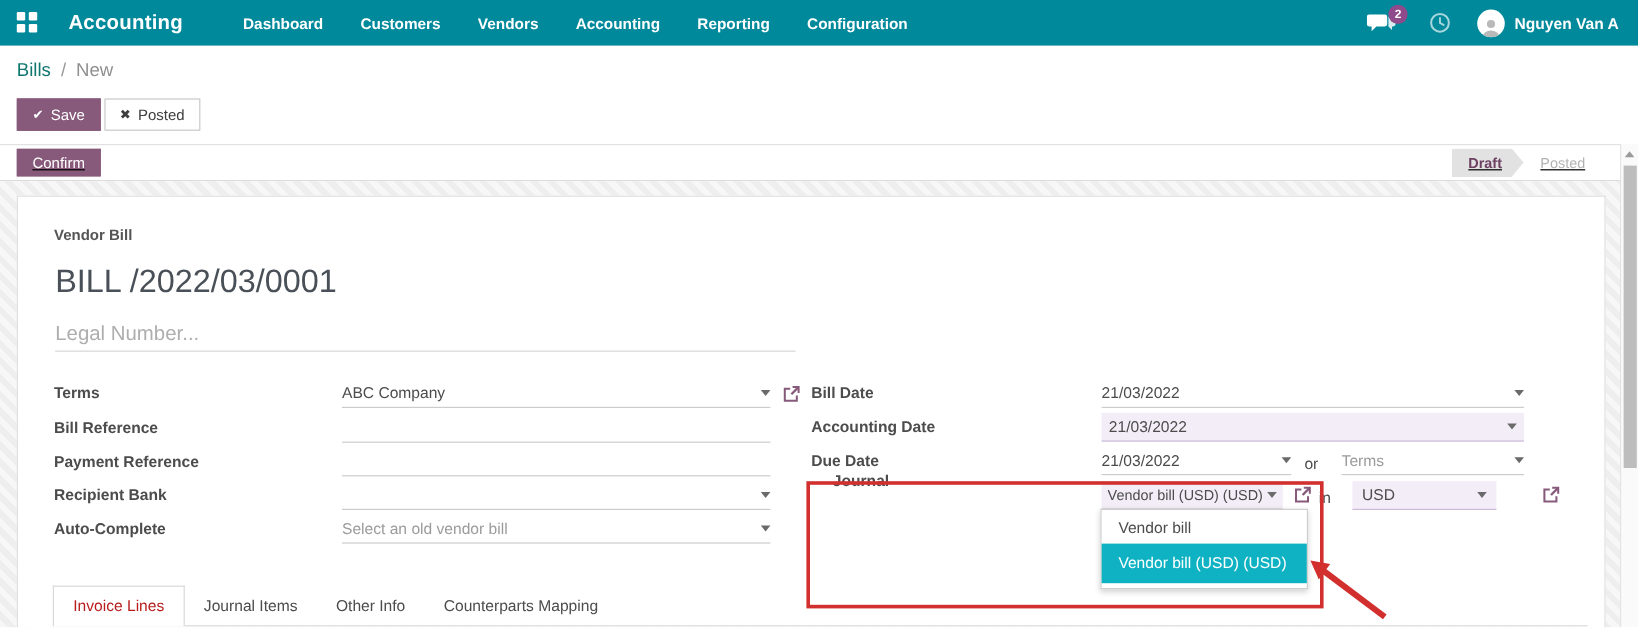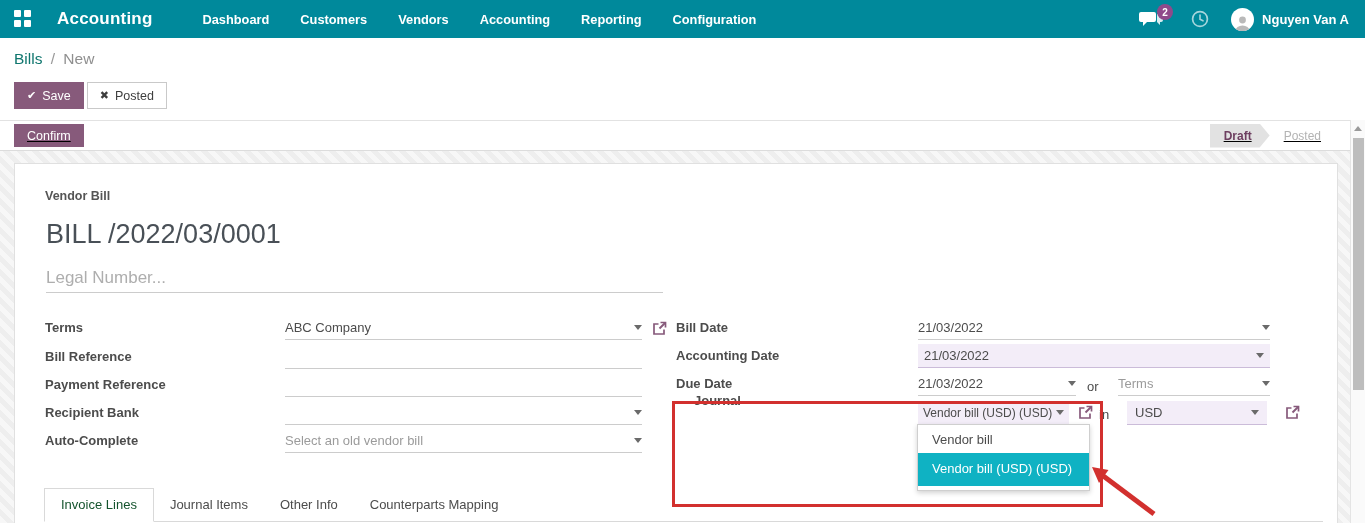--- a/index.html
+++ b/index.html
@@ -87,21 +87,21 @@
   
   .red-box { position:absolute; left:672px; top:401px; width:431px; height:106px;
              border:3px solid #d2302e; z-index:8; pointer-events:none; }
   .red-arrow { position:absolute; left:1080px; top:458px; z-index:9; pointer-events:none; }
 
   
   .tab-bar { position:absolute; left:44px; top:489px; width:1279px; height:33px;
              border-bottom:1px solid #d9d9d9; display:flex; align-items:flex-end; }
   .tab { font-size:13px; color:#4c4c4c; padding:8px 16px 9px; cursor:pointer; margin-bottom:0; }
   .tab.active { background:#fff; border:1px solid #d9d9d9; border-bottom:1px solid #fff;
-                margin-bottom:-1px; color:#14532d; }
+                margin-bottom:-1px; color:#b91c1c; }
 
   
   .scrollbar { position:absolute; right:0; top:120px; width:15px; height:403px; background:#fafafa;
                border-left:1px solid #e4e4e4; z-index:10; }
   .sb-up { height:16px; display:flex; align-items:center; justify-content:center; cursor:pointer; }
   .sb-up span { width:0; height:0; border-left:4px solid transparent; border-right:4px solid transparent;
                 border-bottom:5px solid #9a9a9a; }
   .sb-thumb { position:absolute; left:2px; top:18px; width:11px; height:252px; background:#bdbdbd; cursor:pointer; }
 </style>
 </head>
@@ -243,21 +243,21 @@
   <div class="f-line sel-lav" style="left:918px; top:401px; width:151px; border-bottom:1px solid #4f4f4f; padding:0 5px; font-size:12px;">
     <span class="f-text" style="font-size:12px;">Vendor bill (USD) (USD)</span>
     <span class="caret" style="margin-left:3px;"></span>
   </div>
   <svg class="ext-icon" style="left:1077px; top:404px;" viewBox="0 0 17 17">
     <path d="M13 9.5 V14 H3 V4 h4.5" fill="none" stroke="#875a7b" stroke-width="1.7"></path>
     <path d="M9.5 2.5 h5 v5" fill="none" stroke="#875a7b" stroke-width="1.7"></path>
     <path d="M14 3 L8.5 8.5" fill="none" stroke="#875a7b" stroke-width="1.9"></path>
   </svg>
   <span class="or-text" style="left:1099px; top:407px;">in</span>
-  <div class="f-line sel-lav" style="left:1127px; top:401px; width:140px; border-bottom:1px solid #cbbcd9; padding:0 8px;">
+  <div class="f-line sel-lav" style="left:1127px; top:401px; width:120px; border-bottom:1px solid #cbbcd9; padding:0 8px;">
     <span class="f-text">USD</span>
     <span class="caret"></span>
   </div>
   <svg class="ext-icon" style="left:1284px; top:404px;" viewBox="0 0 17 17">
     <path d="M13 9.5 V14 H3 V4 h4.5" fill="none" stroke="#875a7b" stroke-width="1.7"></path>
     <path d="M9.5 2.5 h5 v5" fill="none" stroke="#875a7b" stroke-width="1.7"></path>
     <path d="M14 3 L8.5 8.5" fill="none" stroke="#875a7b" stroke-width="1.9"></path>
   </svg>
 
   <div class="jr-panel">

